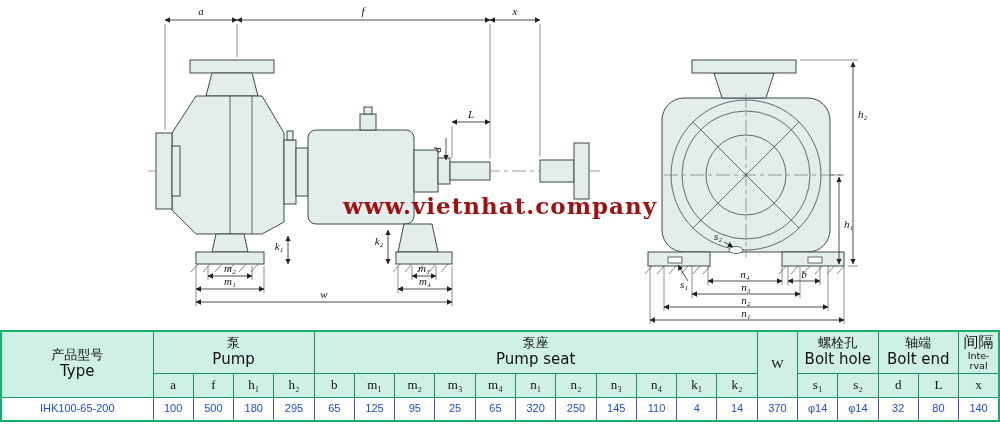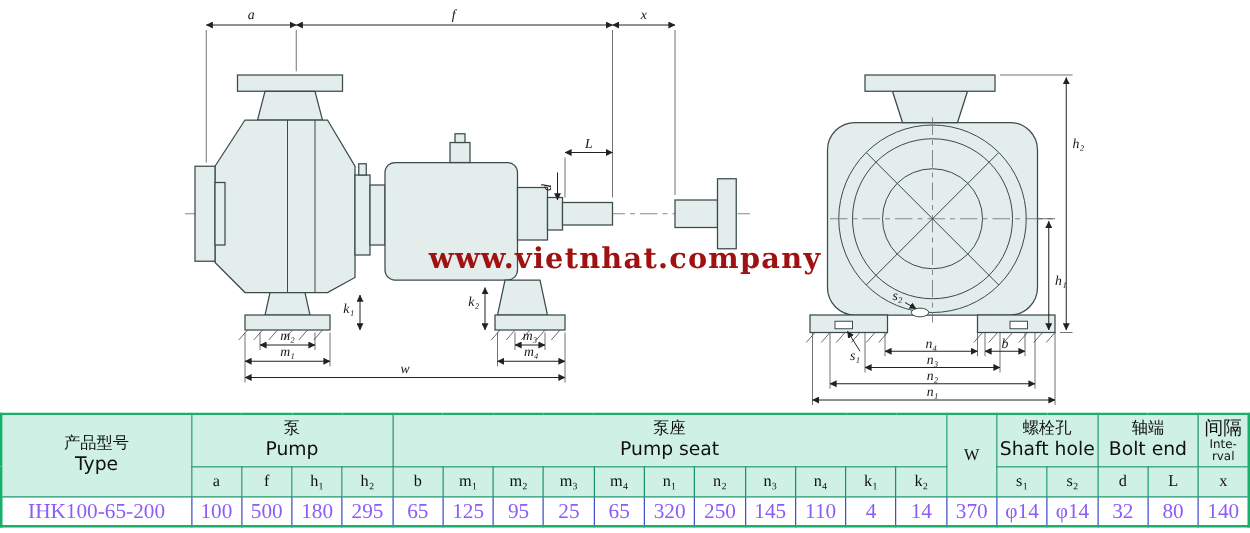--- a/index.html
+++ b/index.html
@@ -19,21 +19,21 @@
   .spec-table th,.spec-table td{border:1px solid #17936a;padding:0;text-align:center;vertical-align:middle;line-height:1.15;overflow:hidden;white-space:nowrap}
   .spec-table thead th{background:#cff0e5;font-weight:normal;color:#101010}
   .row-groups{height:42px}
   .row-cols{height:24px}
   .row-data{height:24px}
   .cn{display:block;font-size:13px}
   .en{display:block;font-size:15px}
   .small .cn{font-size:15px}
   .small .en{display:block;font-size:9.5px;line-height:1.05}
   .col-h{font-family:"Liberation Serif","DejaVu Serif",serif;font-size:13px}
-  .row-data td{font-family:Liberation Serif, serif;font-size:17px;color:#8b5cf6;border-color:#4253c8;background:#fff}
+  .row-data td{font-family:Liberation Sans, sans-serif;font-size:11px;color:#1d4ed8;border-color:#4253c8;background:#fff}
   .c-type{width:152px}
 </style>
 </head>
 <body>
 
 <div class="drawing">
 <svg viewBox="0 0 1000 330" width="1000" height="330">
   <defs>
     <marker id="arr" viewBox="0 0 10 10" refX="9.5" refY="5" markerWidth="7" markerHeight="7" orient="auto-start-reverse">
       <path d="M0,0 L10,5 L0,10 z" fill="#222"></path>
@@ -185,21 +185,21 @@
         <span class="cn">泵</span>
         <span class="en">Pump</span>
       </th>
       <th colspan="11">
         <span class="cn">泵座</span>
         <span class="en">Pump seat</span>
       </th>
       <th rowspan="2" class="col-h">W</th>
       <th colspan="2">
         <span class="cn">螺栓孔</span>
-        <span class="en">Shaft hole</span>
+        <span class="en">Bolt hole</span>
       </th>
       <th colspan="2">
         <span class="cn">轴端</span>
         <span class="en">Bolt end</span>
       </th>
       <th class="small">
         <span class="cn">间隔</span>
         <span class="en">Inte-</span>
         <span class="en">rval</span>
       </th>

